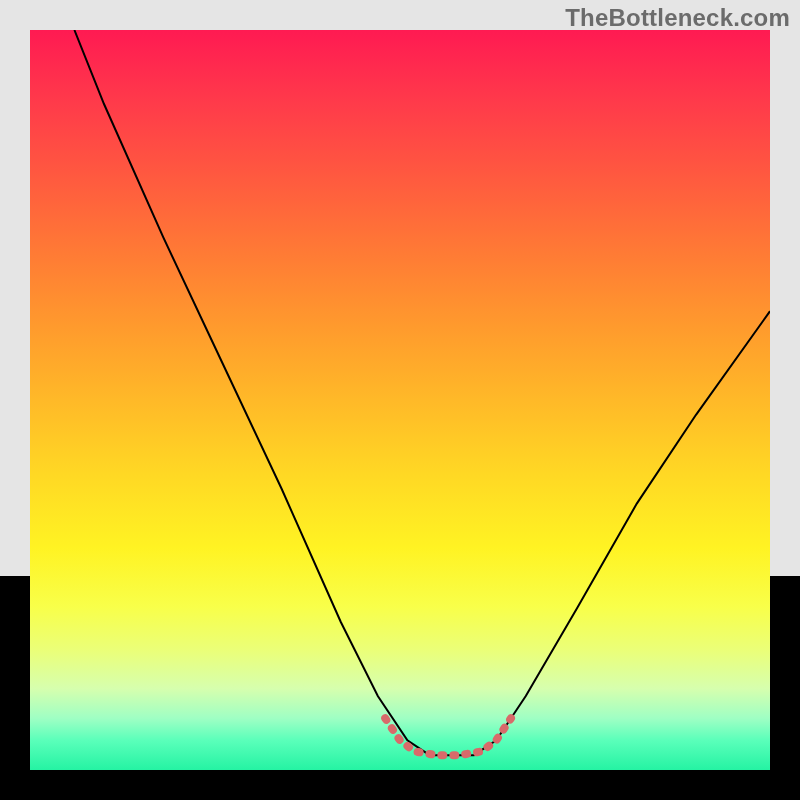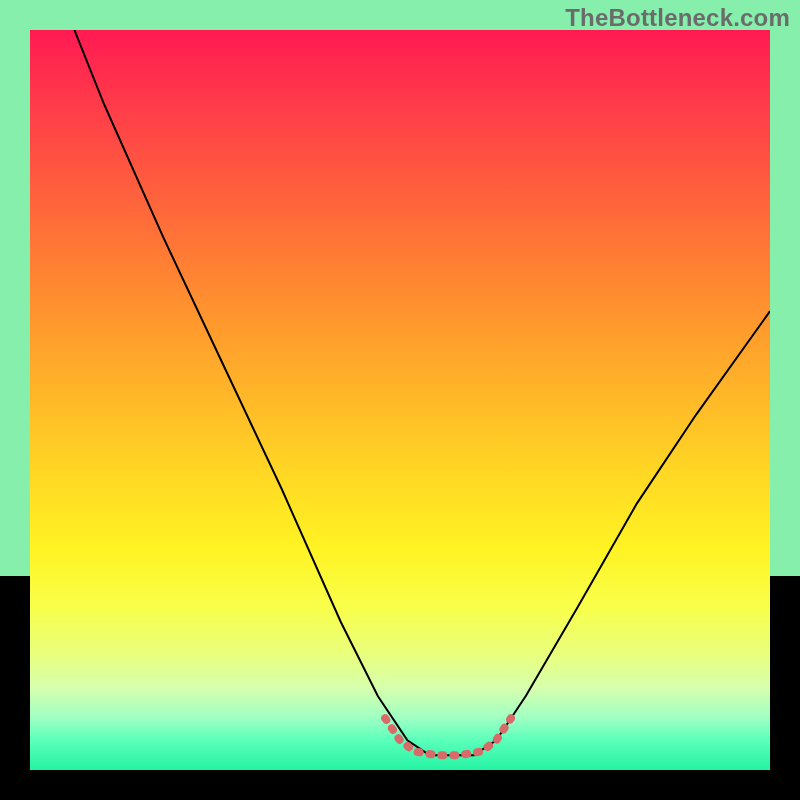--- a/index.html
+++ b/index.html
@@ -1,21 +1,21 @@
 <!DOCTYPE html>
 <html><head>
 <meta charset="utf-8">
 <style>
   * { margin: 0; padding: 0; box-sizing: border-box; }
   html, body { width: 800px; height: 800px; overflow: hidden; background: #000; }
   .frame {
     position: relative;
     width: 800px;
     height: 576px;
-    background: #86efac;
+    background: #e5e5e5;
   }
   .plot-area {
     position: absolute;
     left: 30px;
     top: 30px;
     width: 740px;
     height: 740px;
     background: linear-gradient(to bottom,
       #ff1a52 0%,
       #ff3b4a 10%,

